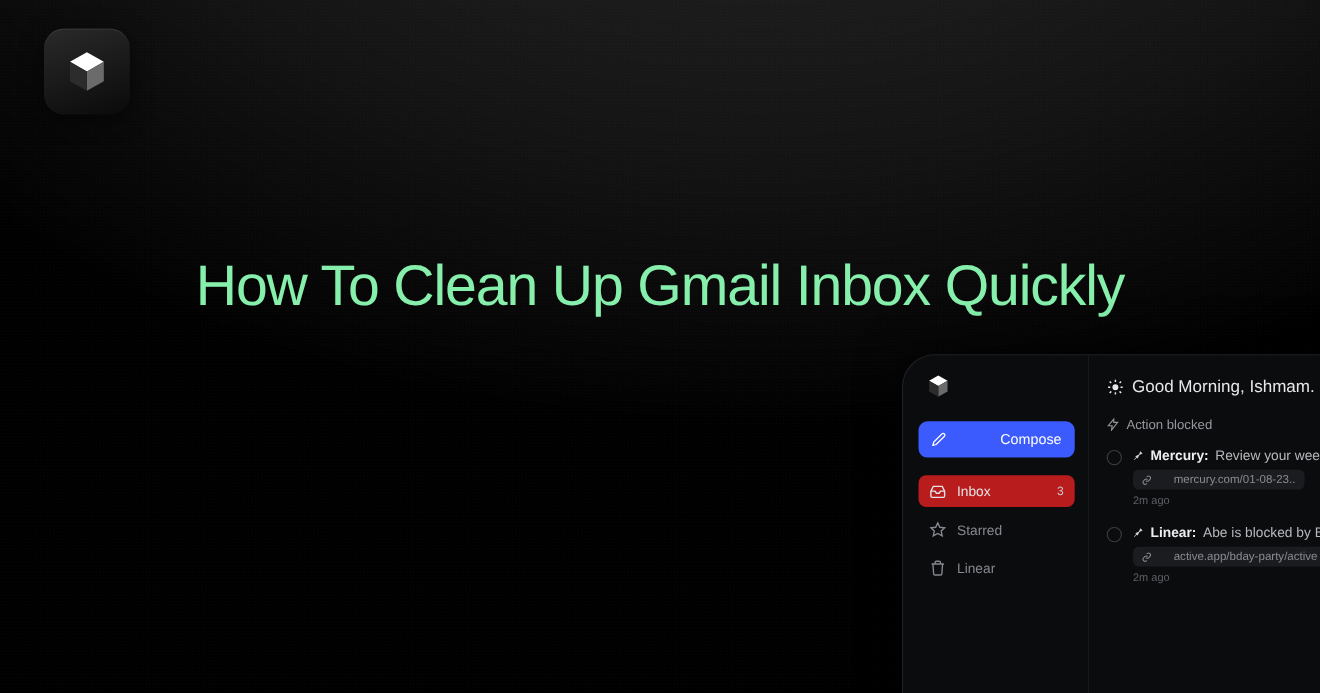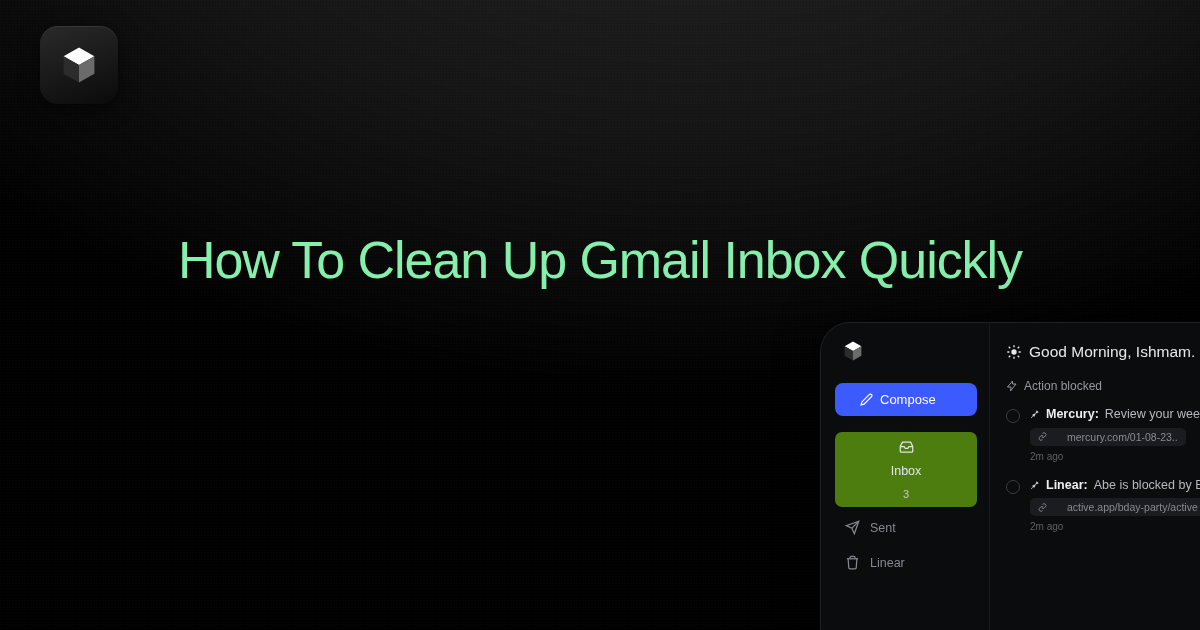--- a/index.html
+++ b/index.html
@@ -82,44 +82,43 @@
   width: 24px;
   height: 24px;
   margin-bottom: 14px;
   margin-left: 6px;
 }
 .compose-btn {
   background: #3b5bff;
   color: #fff;
   border: none;
   border-radius: 8px;
-  padding: 9px 25px;
+  padding: 9px 12px;
   font-size: 13px;
   font-weight: 500;
   display: flex;
   align-items: center;
-  justify-content: flex-start;
+  justify-content: space-between;
   gap: 7px;
   cursor: pointer;
   margin-bottom: 10px;
 }
 .nav-item {
   display: flex;
   align-items: center;
   gap: 10px;
   padding: 7px 10px;
   border-radius: 7px;
   font-size: 12.5px;
   color: #84888f;
   cursor: pointer;
 }
 .nav-item.active {
-  background: #4d7c0f;
+  background: #b91c1c;
   color: #e3e5e8;
-  flex-direction: column;
 }
 .nav-item .icon { width: 15px; height: 15px; flex-shrink: 0; display: flex; align-items: center; justify-content: center; }
 .nav-item .label { flex: 1; }
 .nav-item .count { font-size: 11px; color: #7a7d84; }
 .nav-item.active .count { color: #c8cace; }
 .main-pane {
   flex: 1;
   padding: 20px 0 0 16px;
   border-left: 1px solid #17191d;
   overflow: hidden;
@@ -220,31 +219,30 @@
       <span class="icon">
         <svg viewBox="0 0 24 24" width="15" height="15" fill="none" stroke="currentColor" stroke-width="2">
             <path d="M22 12h-6l-2 3h-4l-2-3H2"></path>
             <path d="M5.5 5h13l3.5 7v7a2 2 0 0 1-2 2H4a2 2 0 0 1-2-2v-7Z"></path>
           </svg>
       </span>
       <span class="label">Inbox</span>
       <span class="count">3</span>
     </div>
 
-
-
     <div class="nav-item">
       <span class="icon">
         <svg viewBox="0 0 24 24" width="15" height="15" fill="none" stroke="currentColor" stroke-width="2">
-            <path d="M22 2 11 13"></path>
-            <path d="M22 2 15 22l-4-9-9-4Z"></path>
+            <polygon points="12 2 15 8.5 22 9.3 17 14 18.5 21 12 17.5 5.5 21 7 14 2 9.3 9 8.5 12 2"></polygon>
           </svg>
       </span>
-      <span class="label">Sent</span>
-    </div>
+      <span class="label">Starred</span>
+    </div>
+
+
 
 
     <div class="nav-item">
       <span class="icon">
         <svg viewBox="0 0 24 24" width="15" height="15" fill="none" stroke="currentColor" stroke-width="2">
             <path d="M3 6h18"></path>
             <path d="M8 6V4a2 2 0 0 1 2-2h4a2 2 0 0 1 2 2v2"></path>
             <path d="M19 6l-1 14a2 2 0 0 1-2 2H8a2 2 0 0 1-2-2L5 6"></path>
           </svg>
       </span>

